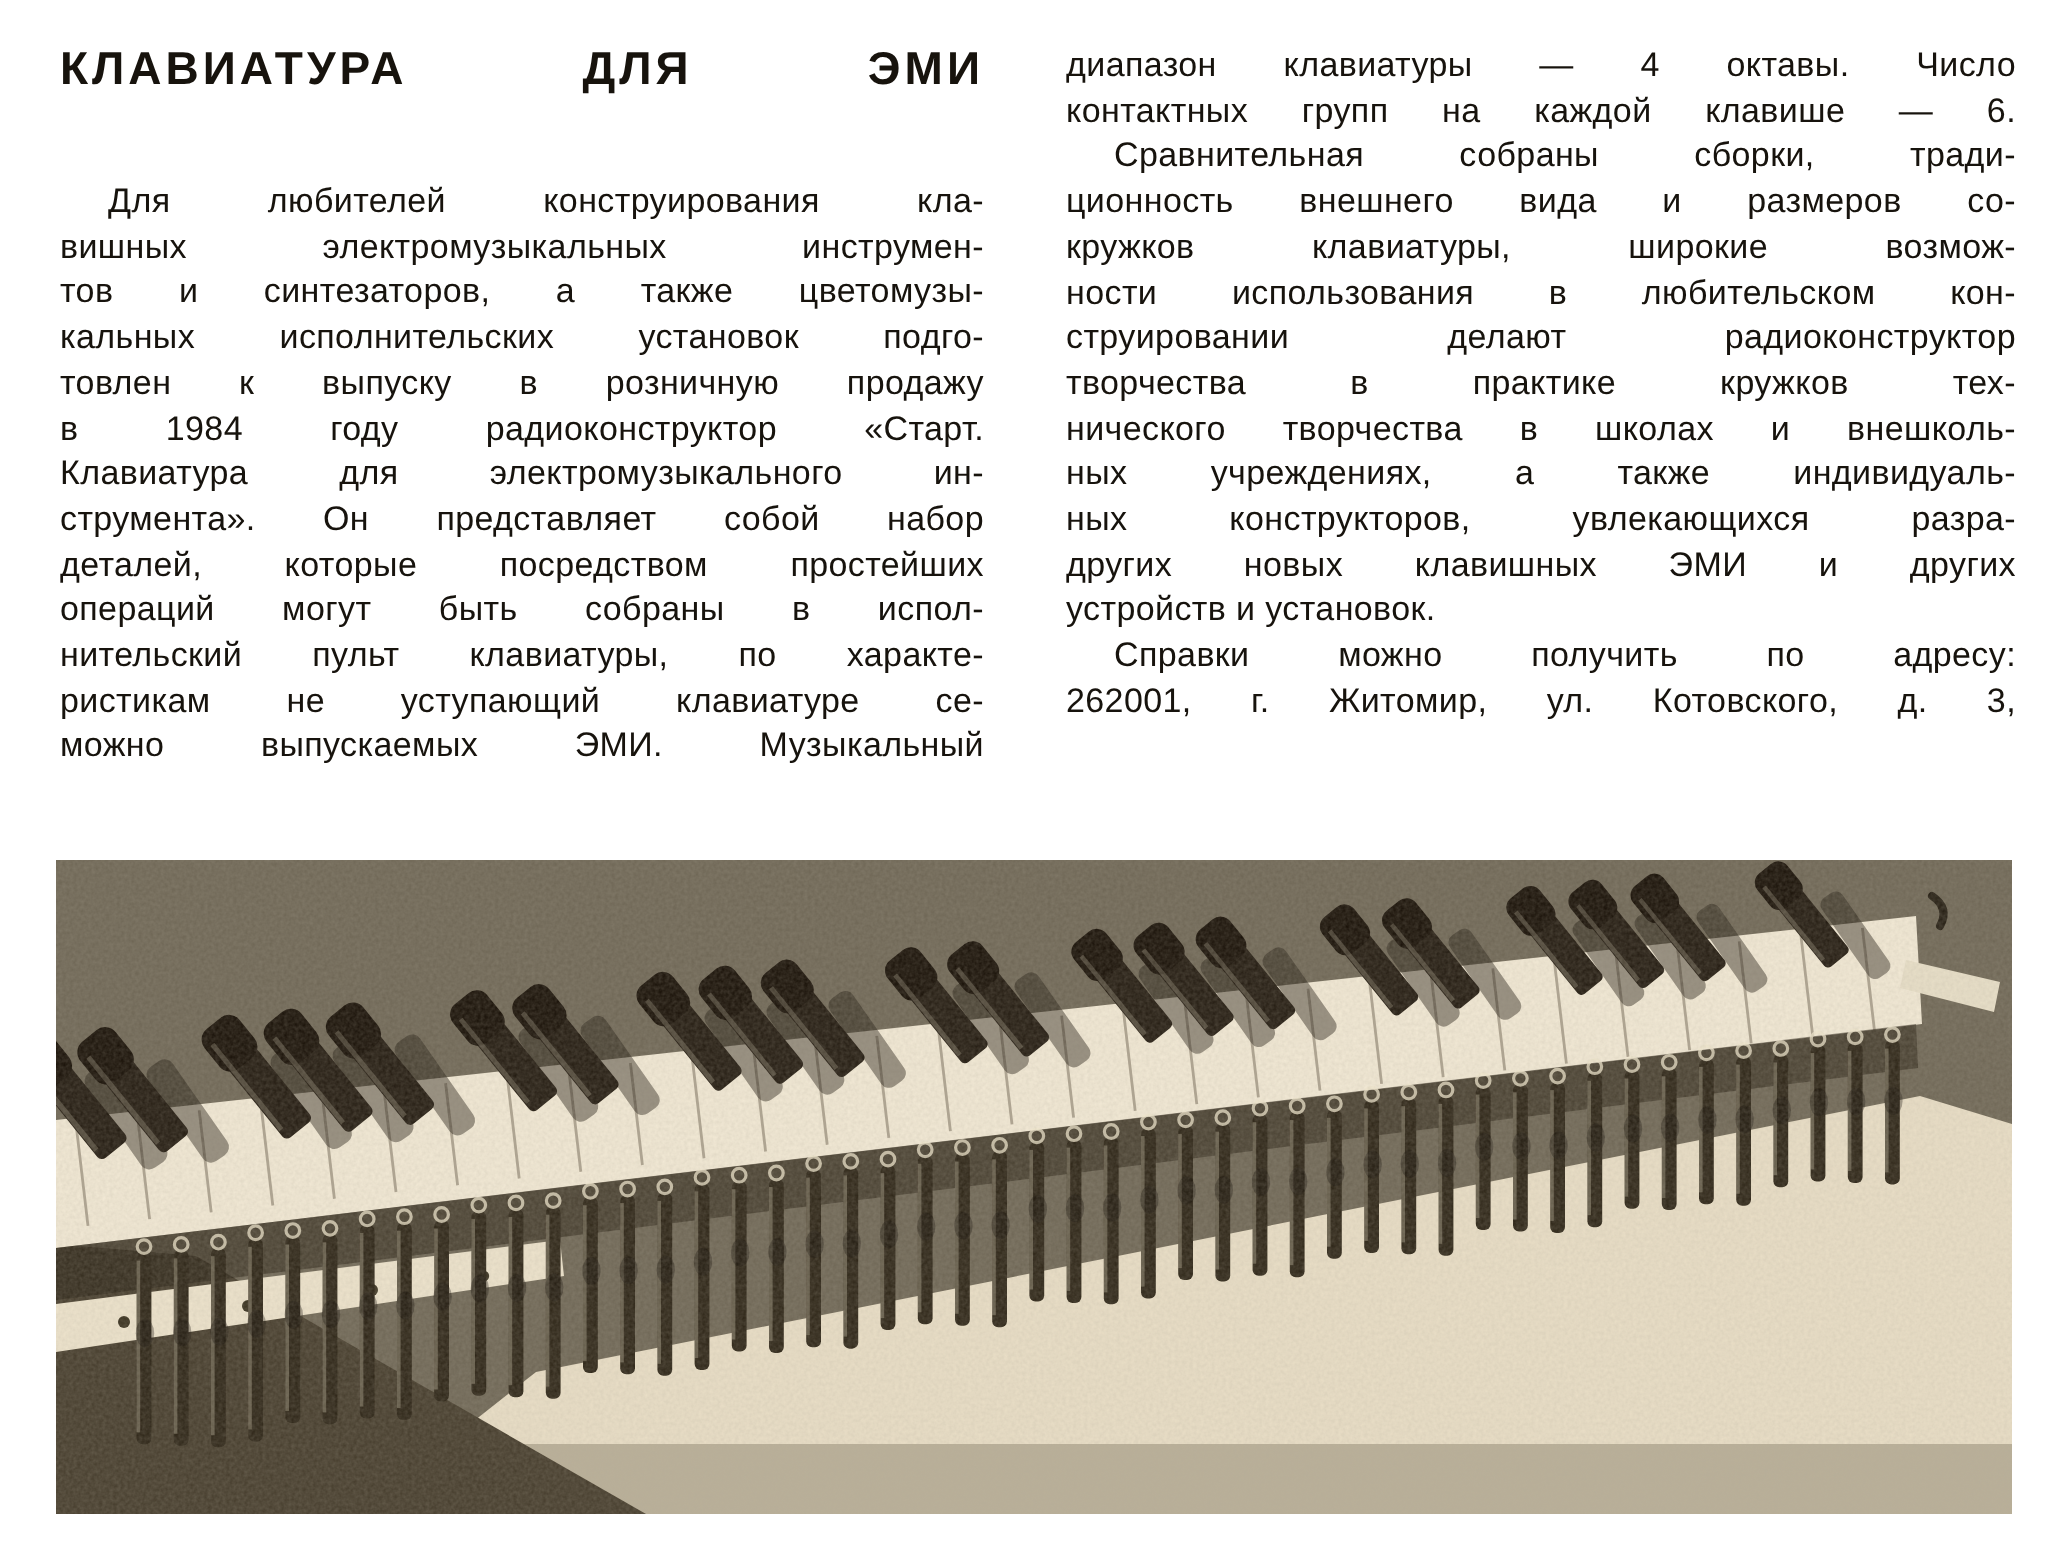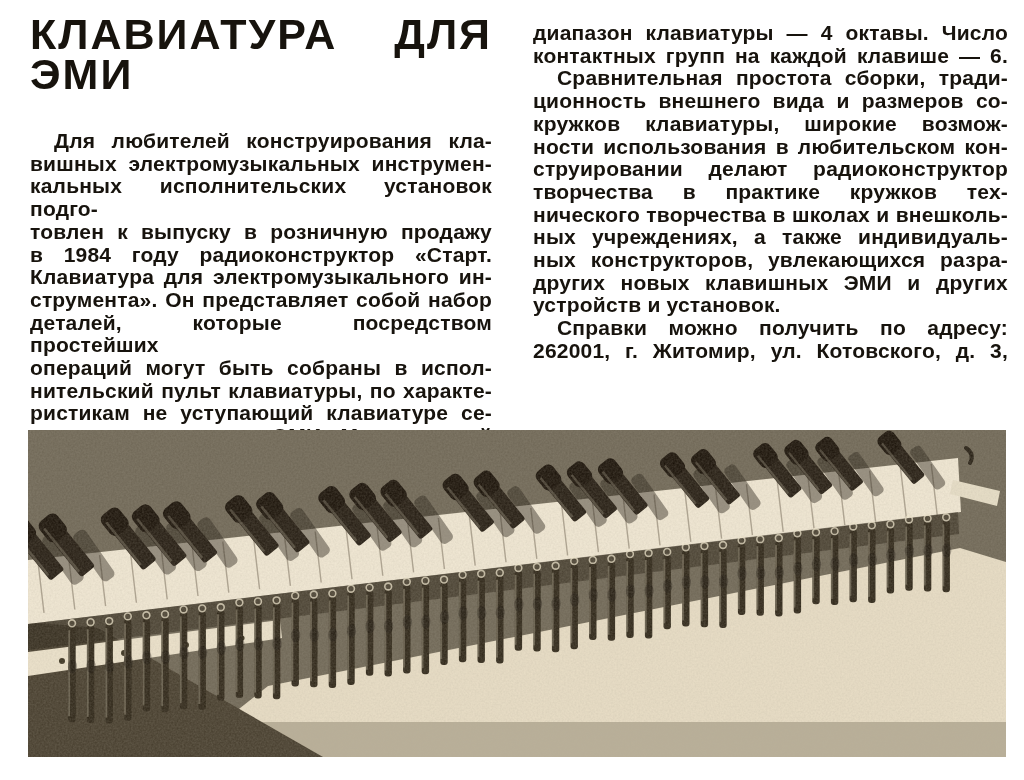--- a/index.html
+++ b/index.html
@@ -12,67 +12,68 @@
     background:var(--paper);
     font-family:"Liberation Sans", sans-serif;
     color:var(--ink);
   }
   .page{box-sizing:border-box;width:1024px;height:780px;padding:12px 16px 0 30px;}
   .columns{display:flex;gap:41px;height:398px;}
   .col-left{width:462px;flex:0 0 462px;}
   .col-right{width:475px;flex:0 0 475px;padding-top:10px;box-sizing:border-box;}
   .title{
     margin:2px 0 36px 0;
-    font-size:43px;line-height:40px;font-weight:bold;letter-spacing:2px;
+    font-size:23px;line-height:40px;font-weight:bold;letter-spacing:2px;
     text-align:justify;text-align-last:justify;
     color:var(--ink);
   }
   .para{margin:0;}
   .line{
-    font-size:21px;line-height:22.7px;font-weight:bold;letter-spacing:.2px;
+    font-size:17px;line-height:22.7px;font-weight:normal;letter-spacing:.2px;
     text-align:justify;text-align-last:justify;
     color:var(--ink);
   }
   .line.first{text-indent:24px;}
   .line.no-just{text-align-last:left;}
   .photo{margin:20px 0 0 -2px;width:978px;height:327px;overflow:hidden;background:var(--photo_bg);}
   .photo svg{display:block;}
 </style>
 </head>
 <body>
 
 <div class="page">
   <div class="columns">
     <div class="col-left">
       <h1 class="title">КЛАВИАТУРА ДЛЯ ЭМИ</h1>
       <div class="text">
           <div class="para">
             <div class="line first">Для любителей конструирования кла-</div>
             <div class="line">вишных электромузыкальных инструмен-</div>
+            <div class="line">тов и синтезаторов, а также цветомузы-</div>
             <div class="line">кальных исполнительских установок подго-</div>
             <div class="line">товлен к выпуску в розничную продажу</div>
             <div class="line">в 1984 году радиоконструктор «Старт.</div>
             <div class="line">Клавиатура для электромузыкального ин-</div>
             <div class="line">струмента». Он представляет собой набор</div>
             <div class="line">деталей, которые посредством простейших</div>
             <div class="line">операций могут быть собраны в испол-</div>
             <div class="line">нительский пульт клавиатуры, по характе-</div>
             <div class="line">ристикам не уступающий клавиатуре се-</div>
             <div class="line">можно выпускаемых ЭМИ. Музыкальный</div>
           </div>
         </div>
     </div>
     <div class="col-right">
       <div class="text">
           <div class="para">
             <div class="line">диапазон клавиатуры — 4 октавы. Число</div>
             <div class="line">контактных групп на каждой клавише — 6.</div>
           </div>
           <div class="para">
-            <div class="line first">Сравнительная простота сборки, тради-</div>
+            <div class="line first">Сравнительная собраны сборки, тради-</div>
             <div class="line">ционность внешнего вида и размеров со-</div>
             <div class="line">кружков клавиатуры, широкие возмож-</div>
             <div class="line">ности использования в любительском кон-</div>
             <div class="line">струировании делают радиоконструктор</div>
             <div class="line">творчества в практике кружков тех-</div>
             <div class="line">нического творчества в школах и внешколь-</div>
             <div class="line">ных учреждениях, а также индивидуаль-</div>
             <div class="line">ных конструкторов, увлекающихся разра-</div>
             <div class="line">других новых клавишных ЭМИ и других</div>
             <div class="line no-just">устройств и установок.</div>

